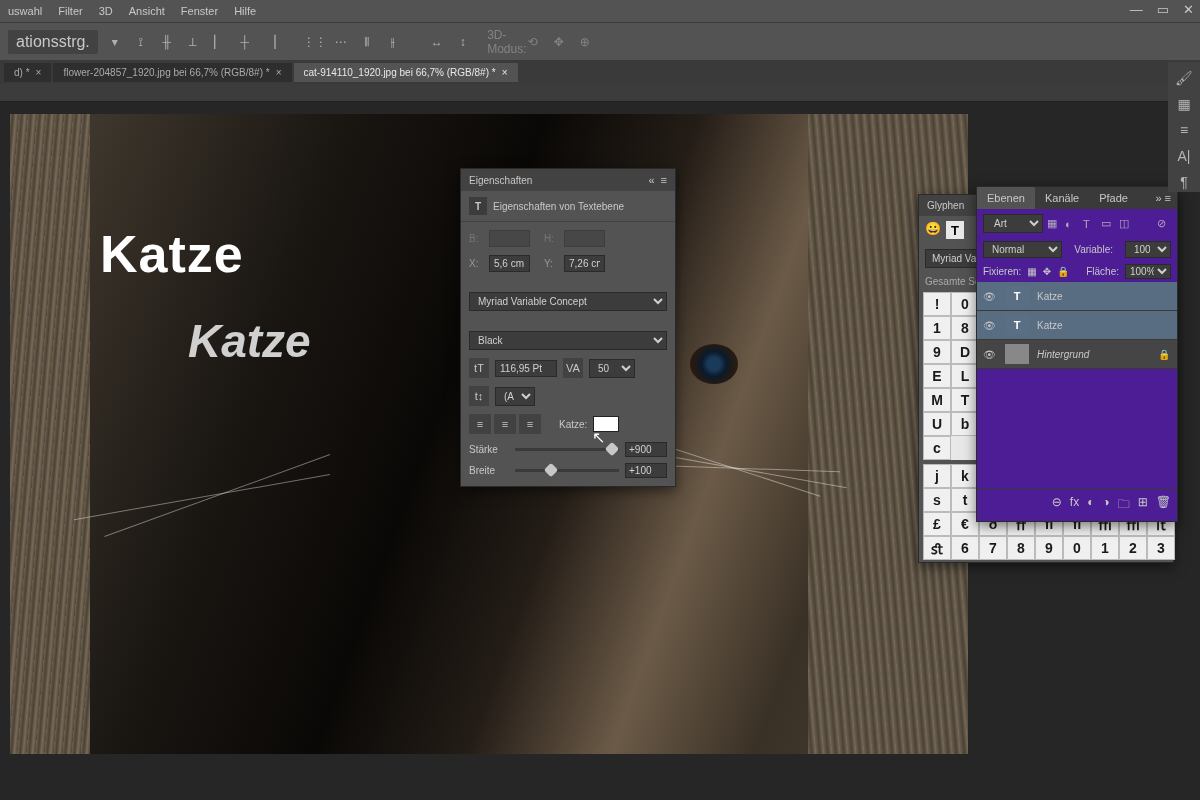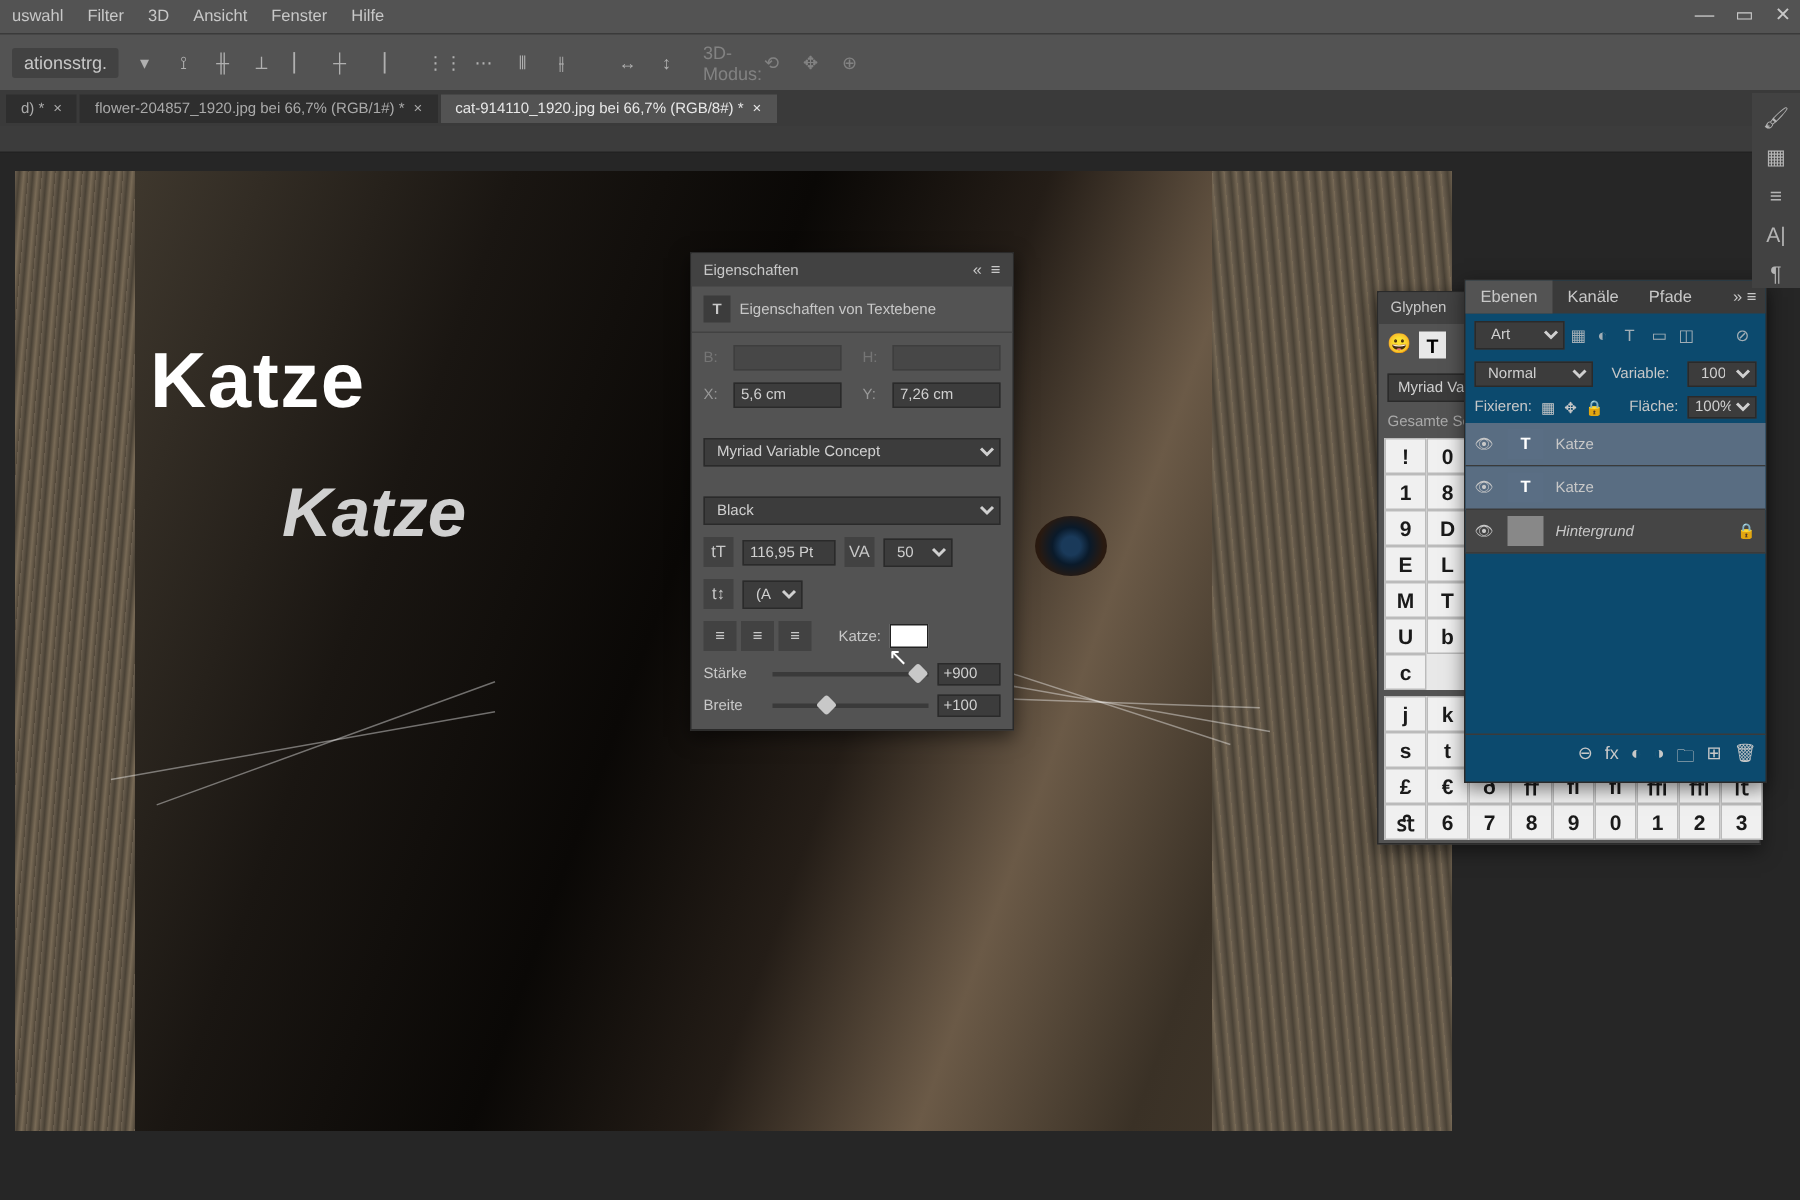--- a/index.html
+++ b/index.html
@@ -1,21 +1,21 @@
 <!DOCTYPE html>
 <html><head>
 <meta charset="utf-8">
 <style>
 * { margin: 0; padding: 0; box-sizing: border-box; font-family: 'Segoe UI', Tahoma, sans-serif; }
 body { width: 1200px; height: 800px; background: #323232; color: #c8c8c8; font-size: 11px; overflow: hidden; position: relative; }
 .menubar { height: 22px; background: #535353; display: flex; align-items: center; padding: 0 8px; gap: 16px; font-size: 11px; }
 .menubar span { cursor: default; }
 .win-controls { position: absolute; right: 6px; top: 2px; display: flex; gap: 14px; font-size: 13px; }
 .toolbar { height: 38px; background: #535353; border-top: 1px solid #3a3a3a; display: flex; align-items: center; padding: 0 8px; gap: 8px; }
-.toolbar .label { background: #424242; padding: 3px 8px; border-radius: 2px; font-size: 12px; }
+.toolbar .label { background: #424242; padding: 3px 8px; border-radius: 2px; font-size: 16px; }
 .toolbar .ico { width: 18px; height: 18px; display: inline-flex; align-items: center; justify-content: center; opacity: .8; font-size: 12px; }
 .tabs { height: 24px; background: #3a3a3a; display: flex; align-items: center; padding-left: 4px; gap: 2px; }
 .tab { padding: 4px 10px; background: #2e2e2e; font-size: 10px; color: #aaa; display: flex; gap: 6px; align-items: center; }
 .tab.active { background: #535353; color: #e8e8e8; }
 .tab .x { font-size: 10px; }
 .ruler-h { height: 18px; background: #3c3c3c; border-bottom: 1px solid #222; }
 .workspace { position: absolute; top: 102px; left: 0; right: 0; bottom: 0; background: #262626; }
 .canvas { position: absolute; left: 10px; top: 12px; width: 958px; height: 640px; background: linear-gradient(110deg,#4a4236 0%,#1a1612 28%,#0a0806 45%,#241d17 58%,#6b5a47 70%,#3a3126 82%,#4a3f32 100%); overflow: hidden; }
 .wood-l { position:absolute; left:0; top:0; width:80px; height:100%; background: repeating-linear-gradient(95deg,#6b5f4f 0,#4a4236 3px,#786a56 6px,#52483a 9px);}
 .wood-r { position:absolute; right:0; top:0; width:160px; height:100%; background: repeating-linear-gradient(85deg,#6b5f4f 0,#4a4236 4px,#786a56 8px);}
@@ -23,21 +23,21 @@
 .whisker { position:absolute; background:rgba(255,255,255,.4); height:1px; transform-origin:left; }
 .text1 { position: absolute; left: 90px; top: 110px; font-size: 52px; font-weight: 900; color: #fff; font-family: Arial; letter-spacing: 1px; }
 .text2 { position: absolute; left: 178px; top: 200px; font-size: 46px; font-weight: 900; color: #d0d0d0; font-family: Arial; font-style: italic; }
 .panel { position: absolute; background: #535353; border: 1px solid #2a2a2a; box-shadow: 0 4px 12px rgba(0,0,0,.5); font-size: 10px; }
 .panel-head { background: #424242; padding: 5px 8px; display: flex; justify-content: space-between; align-items: center; }
 .panel-head .flyout { display:flex; gap:6px; font-size:11px; }
 .props { left: 460px; top: 168px; width: 216px; }
 .props-body { padding: 8px; }
 .props-row { display: flex; align-items: center; gap: 6px; margin-bottom: 8px; }
 .props-row label { color: #989898; font-size: 10px; min-width: 14px; }
-.props-row input, .props-row select { background: #3c3c3c; border: 1px solid #2a2a2a; color: #d0d0d0; font-size: 10px; padding: 2px 4px; width: 72px; }
+.props-row input, .props-row select { background: #3c3c3c; border: 1px solid #2a2a2a; color: #d0d0d0; font-size: 10px; padding: 2px 4px; width: 41px; }
 .props-row select.wide { width: 100%; margin-top: 12px; }
 .ico-btn { width: 20px; height: 20px; background: #424242; display: inline-flex; align-items: center; justify-content: center; font-size: 11px; }
 .align-btns { display: flex; gap: 3px; }
 .align-btns .ico-btn { width: 22px; }
 .swatch { width: 26px; height: 16px; background: #fff; border: 1px solid #222; }
 .slider-row { display: flex; align-items: center; gap: 6px; margin-top: 6px; }
 .slider-row .lbl { width: 40px; font-size: 10px; }
 .slider { flex: 1; height: 3px; background: #3a3a3a; position: relative; }
 .slider .thumb { position: absolute; width: 10px; height: 10px; background: #c8c8c8; top: -4px; border-radius: 2px; transform: rotate(45deg); }
 .slider-row input { width: 42px; background: #3c3c3c; border: 1px solid #2a2a2a; color: #d0d0d0; font-size: 10px; padding: 1px 3px; }
@@ -47,21 +47,21 @@
 .glyphs { left: 918px; top: 194px; width: 256px; background: #535353; }
 .glyphs-head { padding: 5px 8px; background: #424242; }
 .glyphs-ctrl { padding: 5px 6px; display: flex; gap: 3px; align-items: center; }
 .glyphs-ctrl .emoji { width: 18px; height: 18px; font-size: 13px; }
 .glyphs-ctrl select { flex:1; background: #3c3c3c; border: 1px solid #2a2a2a; color: #d0d0d0; font-size: 10px; padding: 2px; }
 .glyphs-sub { padding: 3px 6px; font-size: 10px; color: #aaa; }
 .glyph-grid { display: grid; grid-template-columns: repeat(2, 28px); grid-auto-rows: 24px; gap: 0; background: #e8e8e8; margin: 2px 4px; }
 .glyph-grid.wide { grid-template-columns: repeat(9,28px); }
 .glyph-cell { border: 1px solid #bbb; display: flex; align-items: center; justify-content: center; color: #1a1a1a; font-weight: 900; font-size: 14px; font-family: Arial; background:#f0f0f0; }
 
-.layers { left: 976px; top: 186px; width: 202px; background: #0c4a6e; }
+.layers { left: 976px; top: 186px; width: 202px; background: #4c1d95; }
 .layers-tabs { display: flex; background: #3a3a3a; }
 .layers-tabs span { padding: 5px 10px; font-size: 11px; }
 .layers-tabs span.active { background: #535353; }
 .layers-ctrl { padding: 5px 6px; display: flex; gap: 4px; align-items: center; }
 .layers-ctrl select { background: #3c3c3c; border: 1px solid #2a2a2a; color: #d0d0d0; font-size: 10px; padding: 2px 6px; }
 .layers-ctrl .ico-s { width:14px; font-size:11px; opacity:.8; }
 .layers-row2 { padding: 3px 6px; display: flex; align-items: center; gap: 12px; font-size: 10px; }
 .layers-row2 select { background:#3c3c3c; border:1px solid #2a2a2a; color:#d0d0d0; font-size:10px; padding:1px 4px; }
 .lock-row { padding: 3px 6px; display: flex; align-items: center; gap: 6px; font-size: 10px; }
 .layer-item { display: flex; align-items: center; padding: 4px 6px; gap: 8px; font-size: 10px; background: #596d82; border-bottom: 1px solid #3a3a3a; }
@@ -118,21 +118,21 @@
   <span class="ico" style="opacity:.4">✥</span>
   <span class="ico" style="opacity:.4">⊕</span>
 </div>
 
 <div class="tabs">
   <div class="tab">
       <span>d) *</span>
       <span class="x">×</span>
     </div>
   <div class="tab">
-      <span>flower-204857_1920.jpg bei 66,7% (RGB/1#) *</span>
+      <span>flower-204857_1920.jpg bei 66,7% (RGB/8#) *</span>
       <span class="x">×</span>
     </div>
   <div class="tab active">
       <span>cat-914110_1920.jpg bei 66,7% (RGB/8#) *</span>
       <span class="x">×</span>
     </div>
 </div>
 
 <div class="ruler-h"></div>
 

